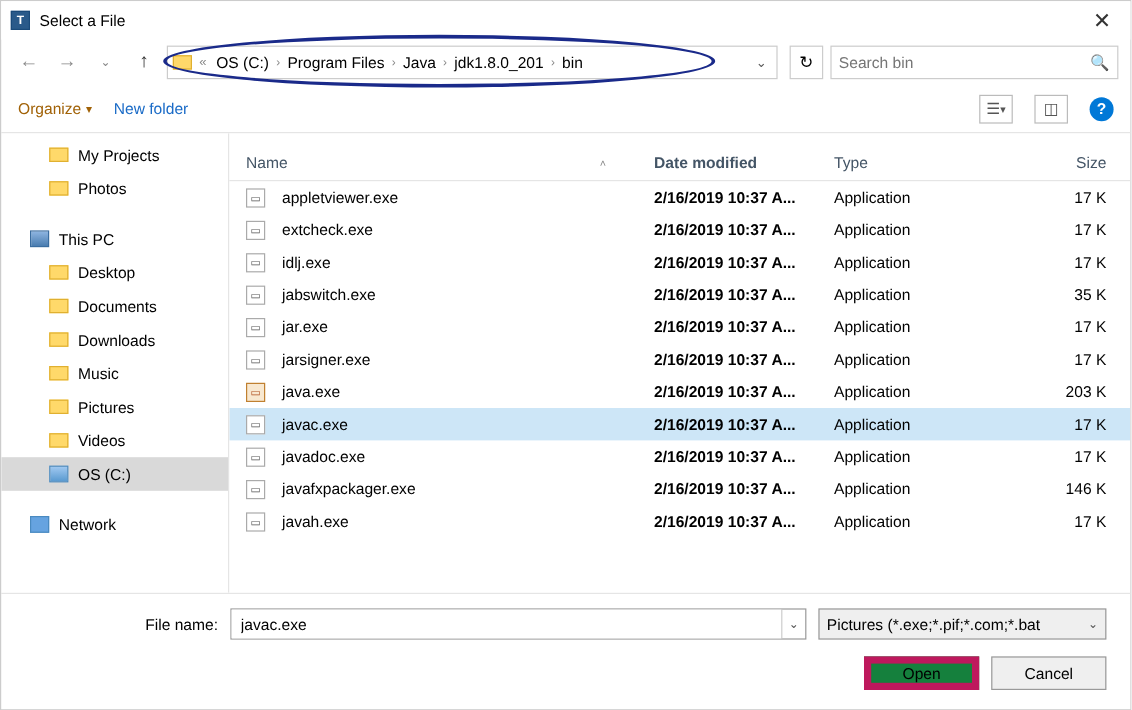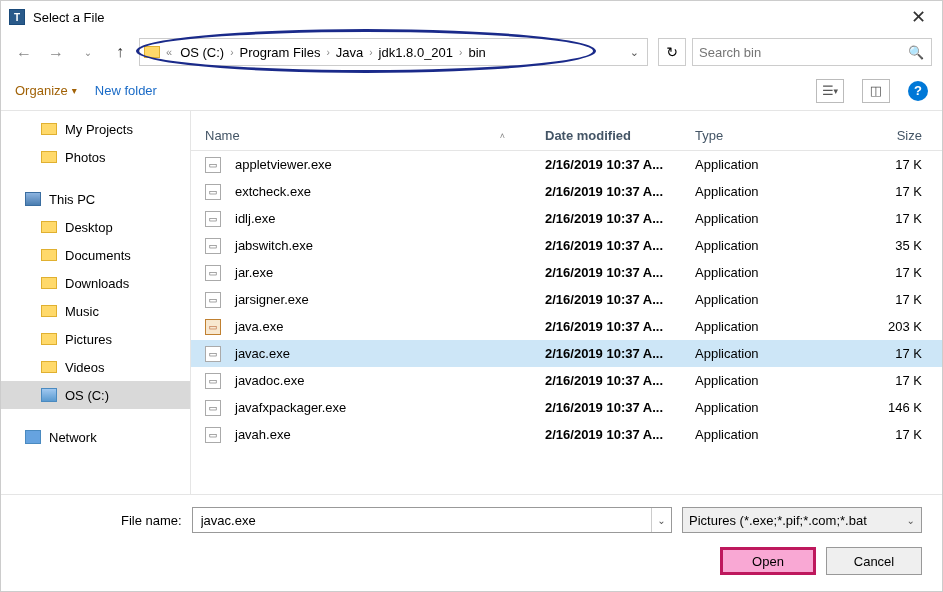--- a/index.html
+++ b/index.html
@@ -58,21 +58,21 @@
 .footer { border-top: 1px solid #e5e5e5; padding: 12px 20px 16px; }
 .fnrow { display: flex; align-items: center; gap: 10px; margin-bottom: 14px; }
 .fnrow label { font-size: 13px; }
 .fncombo { flex: 1; display: flex; border: 1px solid #999; height: 26px; }
 .fncombo input { flex: 1; border: none; outline: none; padding: 0 8px; font-size: 13px; }
 .fncombo .dd { width: 20px; border-left: 1px solid #ccc; display: flex; align-items: center; justify-content: center; font-size: 10px; color: #555; cursor: pointer; }
 .filtercombo { width: 240px; border: 1px solid #999; height: 26px; display: flex; align-items: center; padding: 0 6px; background: #efefef; font-size: 13px; cursor: pointer; }
 .filtercombo .dd { margin-left: auto; font-size: 10px; color: #555; }
 .btnrow { display: flex; justify-content: flex-end; gap: 10px; }
 .btn { width: 96px; height: 28px; border: 1px solid #999; background: #efefef; font-size: 13px; cursor: pointer; }
-.btn.primary { border: 3px solid #be185d; background: #f9a8d4; }
+.btn.primary { border: 6px solid #be185d; background: #15803d; }
 .sort-arrow { font-size: 9px; color: #888; }
 </style>
 </head>
 <body>
 
 <div class="window">
   <div class="titlebar">
     <span class="icon">T</span>
     <span class="title">Select a File</span>
     <span class="close">✕</span>

